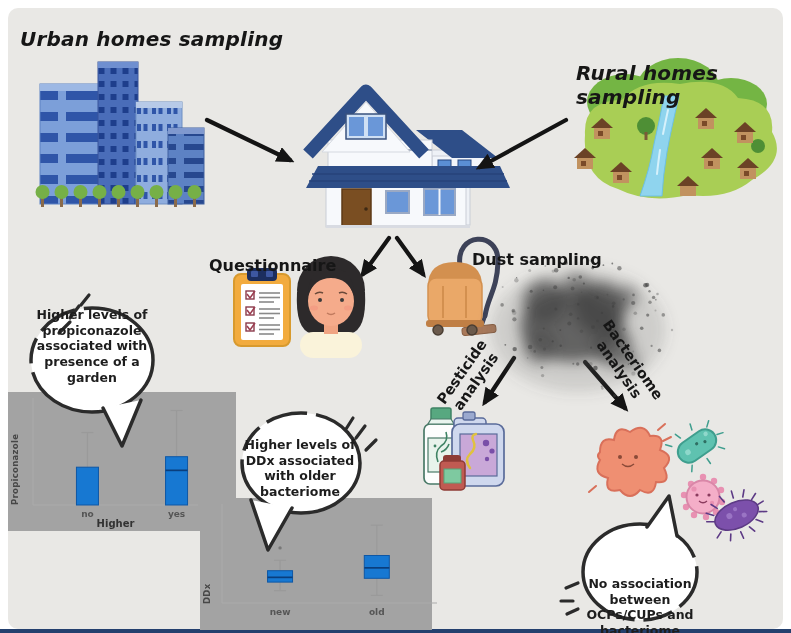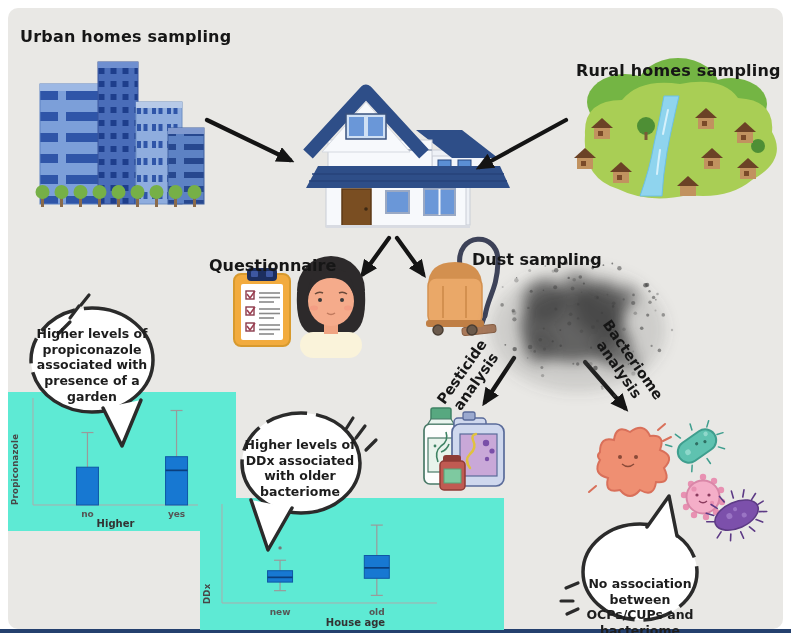--- a/index.html
+++ b/index.html
@@ -5,45 +5,45 @@
   html,body{margin:0;padding:0;}
   body{
     width:791px;height:633px;position:relative;overflow:hidden;
     background:#ffffff;
     font-family:"DejaVu Sans","Liberation Sans",sans-serif;
   }
   .canvas-bg{position:absolute;left:8px;top:8px;width:775px;height:621px;background:#e9e8e5;border-radius:10px;}
   .footer-bar{position:absolute;left:0;top:629px;width:791px;height:4px;background:#24406e;}
   svg.layer{position:absolute;left:0;top:0;}
   #scene{z-index:1;}
-  .panel{position:absolute;background:#5eead4;z-index:2;}
+  .panel{position:absolute;background:#a3a3a3;z-index:2;}
   #panel-garden{left:8px;top:392px;width:228px;height:139px;}
-  #panel-houseage{left:200px;top:498px;width:304px;height:132px;}
+  #panel-houseage{left:200px;top:498px;width:232px;height:132px;}
   .panel .ylabel{
     position:absolute;left:2px;top:6px;bottom:26px;display:flex;align-items:center;
     writing-mode:vertical-rl;transform:rotate(180deg);
     font-size:8.5px;font-weight:bold;color:#474747;letter-spacing:.3px;
   }
   .panel .xlabel{position:absolute;bottom:2px;text-align:center;font-size:10px;font-weight:bold;color:#333;}
   #panel-garden .xlabel{left:25px;right:38px;}
   #panel-houseage .xlabel{left:22px;right:15px;}
   .panel svg{position:absolute;left:0;top:0;}
   #overlay{z-index:3;pointer-events:none;}
   .txt{position:absolute;z-index:4;color:#161616;}
-  .big-title{font-size:16px;font-weight:bold;letter-spacing:.2px;}
+  .big-title{font-size:20px;font-weight:bold;letter-spacing:.2px;font-style:italic;}
   #title-urban{left:20px;top:27px;}
   #title-rural{left:576px;top:29px;margin-top:32px;}
   .node-label{font-size:16px;font-weight:bold;}
   #lbl-questionnaire{left:209px;top:256px;text-align:center;}
   #lbl-dust{left:472px;top:250px;}
   .rot-label{font-size:14.5px;font-weight:bold;text-align:center;line-height:1.15;}
   #lbl-pesticide{left:423px;top:360px;width:92px;transform:rotate(-55deg);}
   #lbl-bacteriome{left:577px;top:348px;width:98px;transform:rotate(55deg);}
   .bubble-text{font-size:12.5px;font-weight:bold;text-align:center;line-height:1.25;color:#1d1d1d;}
-  #bt-propiconazole{left:34px;top:326px;width:116px;}
+  #bt-propiconazole{left:34px;top:307px;width:116px;}
   #bt-ddx{left:243px;top:437px;width:114px;}
   #bt-bacteriome{left:582px;top:551px;width:116px;margin-top:25px;}
 </style>
 </head>
 <body>
 
 <div class="canvas-bg"></div>
 
 <svg id="scene" class="layer" width="791" height="633" viewBox="0 0 791 633">
   <defs>
@@ -453,21 +453,20 @@
       <text x="80.05000000000001" y="117" text-anchor="middle" font-size="9" font-weight="bold" fill="#555" font-family="&quot;DejaVu Sans&quot;,sans-serif">new</text>
       <line x1="176.79999999999998" y1="57.5" x2="176.79999999999998" y2="27.10000000000001" stroke="#9a9a9a" stroke-width="1.2"></line>
       <line x1="170.79999999999998" y1="27.10000000000001" x2="182.79999999999998" y2="27.10000000000001" stroke="#9a9a9a" stroke-width="1.2"></line>
       <line x1="176.79999999999998" y1="80.3" x2="176.79999999999998" y2="97.4" stroke="#9a9a9a" stroke-width="1.2"></line>
       <line x1="170.79999999999998" y1="97.4" x2="182.79999999999998" y2="97.4" stroke="#9a9a9a" stroke-width="1.2"></line>
       <rect x="164.29999999999998" y="57.5" width="25" height="22.799999999999997" fill="#1778d2" stroke="#0e57a5" stroke-width="1"></rect>
       <line x1="164.29999999999998" y1="69.85" x2="189.29999999999998" y2="69.85" stroke="#0a3e7d" stroke-width="1.7"></line>
       <text x="176.79999999999998" y="117" text-anchor="middle" font-size="9" font-weight="bold" fill="#555" font-family="&quot;DejaVu Sans&quot;,sans-serif">old</text>
     </svg>
   <div class="ylabel">DDx</div>
-  <div class="xlabel">House age</div>
 </div>
 
 <svg id="overlay" class="layer" width="791" height="633" viewBox="0 0 791 633">
   <g>
     <ellipse cx="92" cy="360" rx="61" ry="52" fill="#ffffff" stroke="#2b2b2b" stroke-width="3.5" stroke-dasharray="165 9 26 9 40 9 400"></ellipse>
     <path d="M103,408 L122,446 L141,400" fill="#ffffff" stroke="#2b2b2b" stroke-width="3.5" stroke-linejoin="round" stroke-linecap="round"></path>
     <path d="M70,318 l9,-12 M59,333 l11,-11 M81,305 l8,-10" stroke="#2b2b2b" stroke-width="3.2" stroke-linecap="round" fill="none"></path>
   </g>
   <g>
     <ellipse cx="301" cy="463" rx="59" ry="50" fill="#ffffff" stroke="#2b2b2b" stroke-width="3.5" stroke-dasharray="175 9 28 9 42 9 400"></ellipse>

